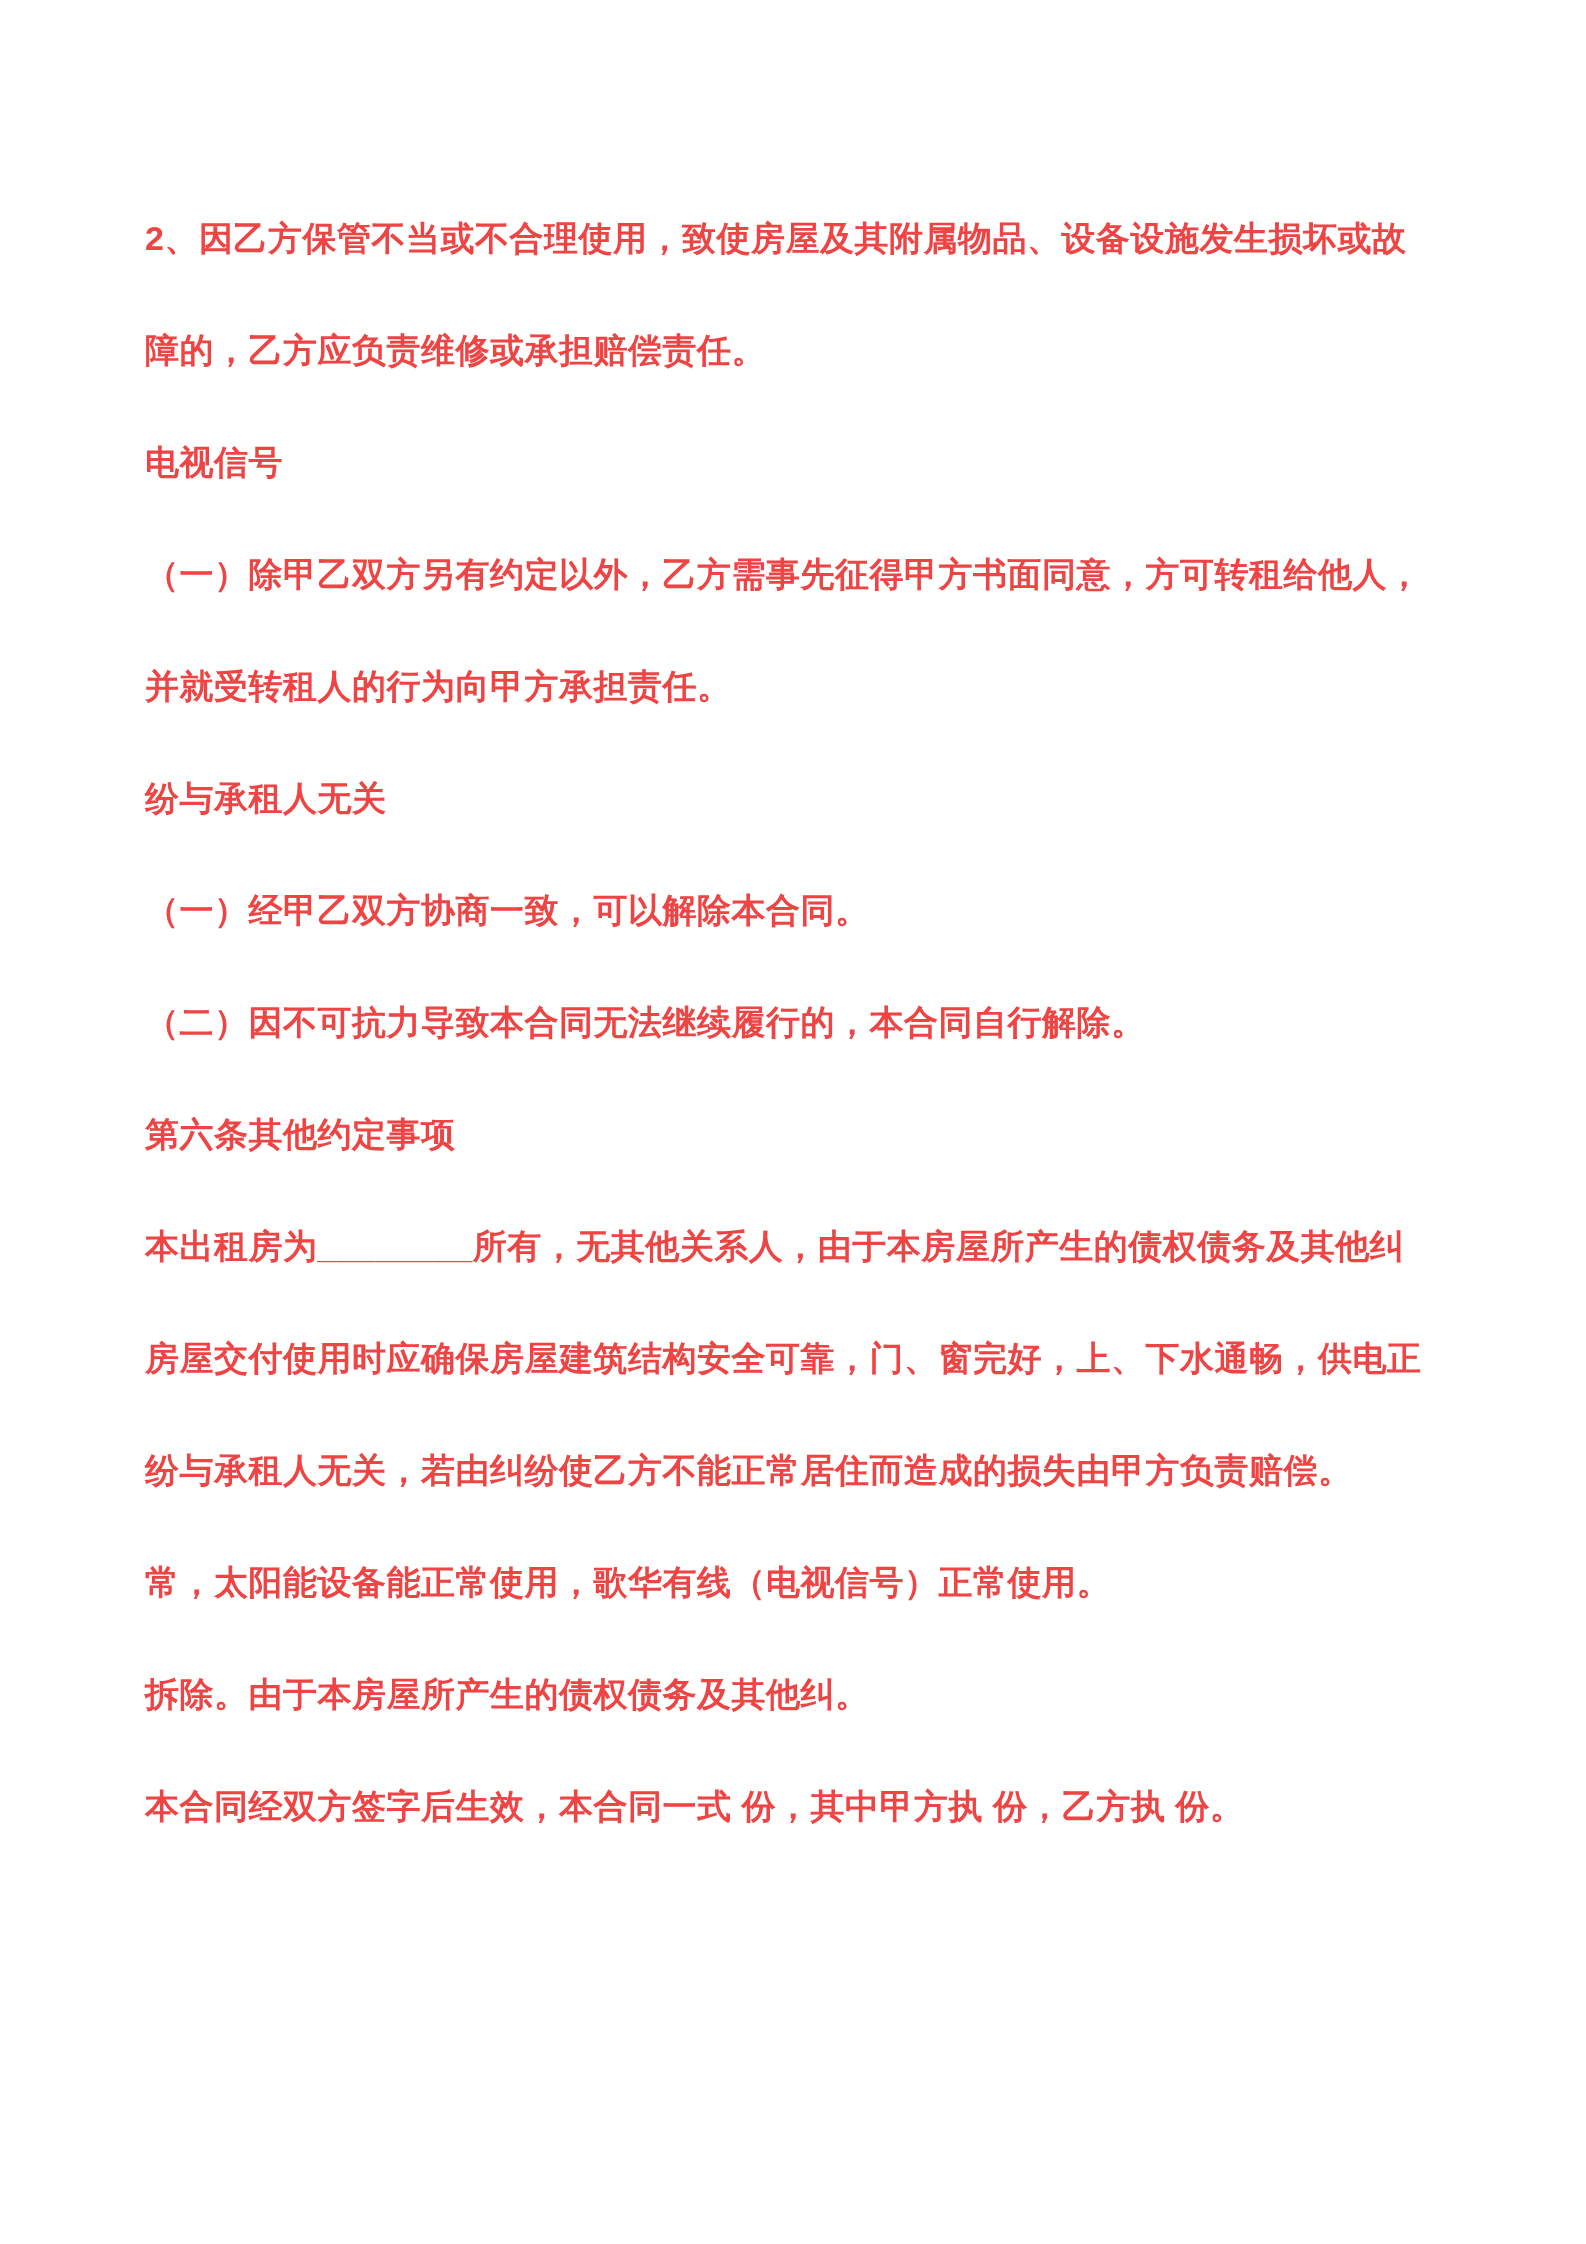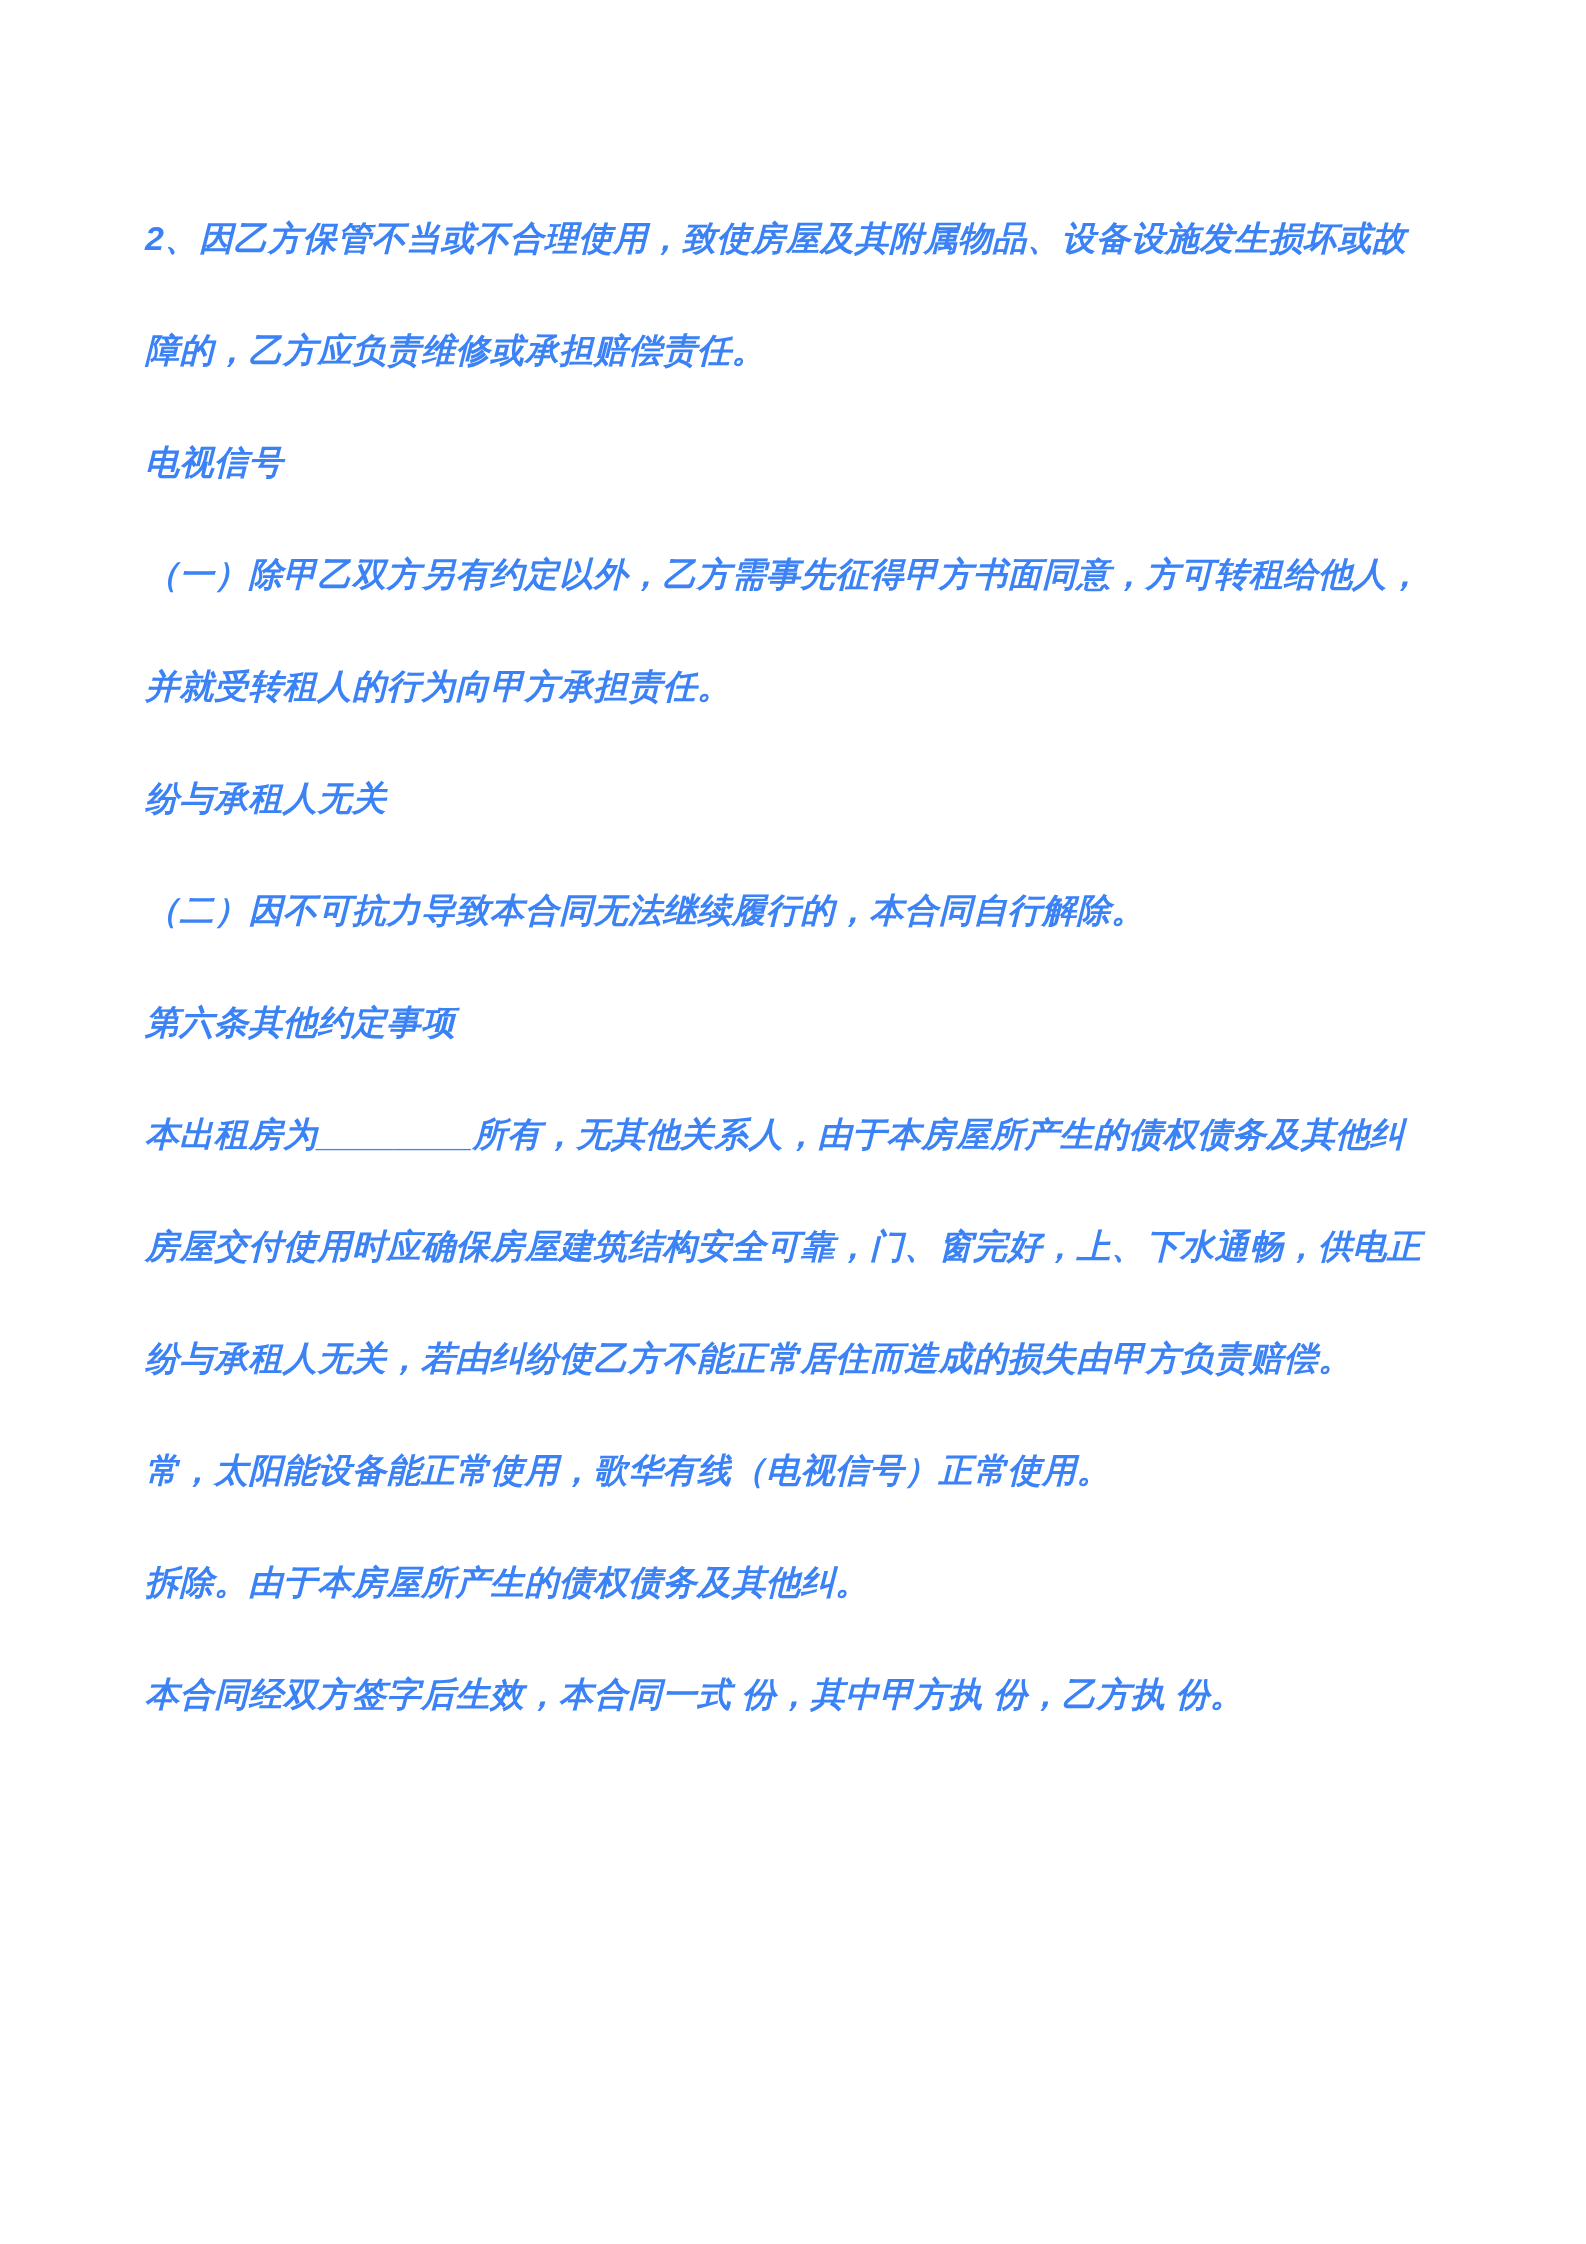--- a/index.html
+++ b/index.html
@@ -21,37 +21,37 @@
     padding: 182px 140px 0 145px;
     background: #ffffff;
   }
   .doc-line {
     font-size: 34px;
     line-height: 112px;
     height: 112px;
     white-space: nowrap;
     font-weight: 600;
     letter-spacing: 0.5px;
-    color: #3b82f6;
-    font-style: italic;
+    color: #ef4444;
   }
   .doc-line.heading {
     font-weight: 800;
   }
 </style>
 </head>
 <body>
 
 <div class="page">
   <div class="doc-line">2、因乙方保管不当或不合理使用，致使房屋及其附属物品、设备设施发生损坏或故</div>
   <div class="doc-line">障的，乙方应负责维修或承担赔偿责任。</div>
   <div class="doc-line heading">电视信号</div>
   <div class="doc-line">（一）除甲乙双方另有约定以外，乙方需事先征得甲方书面同意，方可转租给他人，</div>
   <div class="doc-line">并就受转租人的行为向甲方承担责任。</div>
   <div class="doc-line heading">纷与承租人无关</div>
+  <div class="doc-line">（一）经甲乙双方协商一致，可以解除本合同。</div>
   <div class="doc-line">（二）因不可抗力导致本合同无法继续履行的，本合同自行解除。</div>
   <div class="doc-line heading">第六条其他约定事项</div>
   <div class="doc-line">本出租房为________所有，无其他关系人，由于本房屋所产生的债权债务及其他纠</div>
   <div class="doc-line">房屋交付使用时应确保房屋建筑结构安全可靠，门、窗完好，上、下水通畅，供电正</div>
   <div class="doc-line">纷与承租人无关，若由纠纷使乙方不能正常居住而造成的损失由甲方负责赔偿。</div>
   <div class="doc-line">常，太阳能设备能正常使用，歌华有线（电视信号）正常使用。</div>
   <div class="doc-line">拆除。由于本房屋所产生的债权债务及其他纠。</div>
   <div class="doc-line">本合同经双方签字后生效，本合同一式  份，其中甲方执  份，乙方执  份。</div>
 </div>
 

